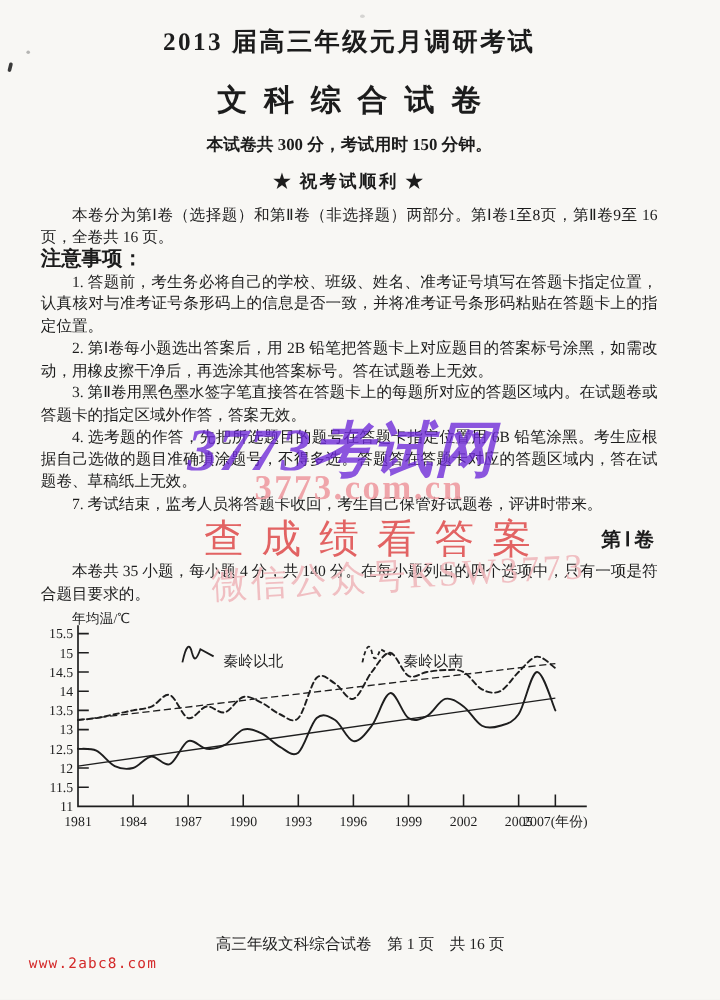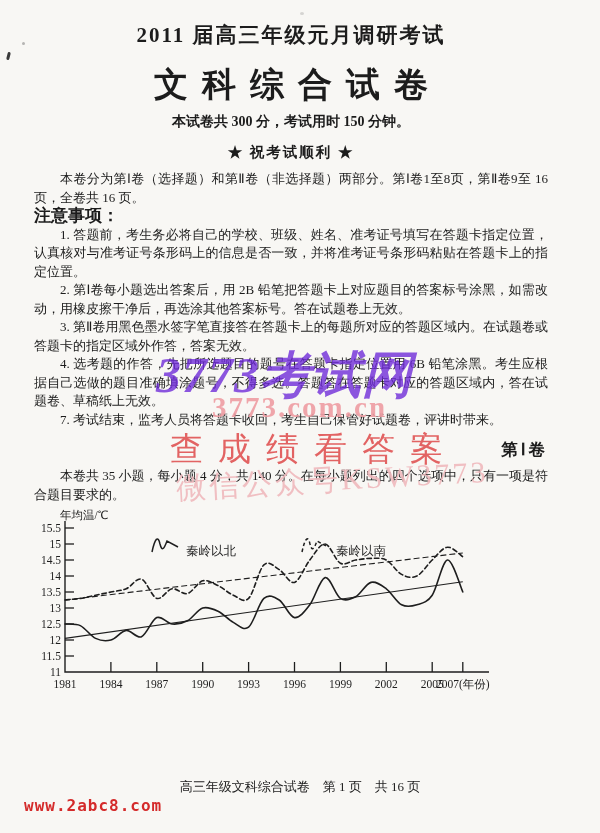--- a/index.html
+++ b/index.html
@@ -7,35 +7,35 @@
     width:600px;height:833px;
     background:#e9e9e7;
     font-family:"Liberation Serif", serif;
   }
   .page{
     position:relative;width:600px;height:833px;overflow:hidden;
     background:#f8f7f4;color:#1c1c1c;
   }
   .content{position:absolute;left:34px;top:0;width:514px;z-index:1;}
   .title{margin:0;padding-top:22px;text-align:center;font-size:21px;line-height:27px;font-weight:bold;letter-spacing:2px;}
-  .subtitle{margin-top:21px;text-align:center;font-size:34px;line-height:30px;font-weight:bold;letter-spacing:14px;text-indent:14px;}
+  .subtitle{margin-top:21px;text-align:center;font-size:25px;line-height:30px;font-weight:bold;letter-spacing:14px;text-indent:14px;}
   .points{margin-top:13px;text-align:center;font-size:14px;line-height:17px;font-weight:bold;}
   .wish{margin-top:13px;text-align:center;font-size:14.5px;line-height:18px;font-weight:bold;letter-spacing:2px;}
   p{margin:0;}
   .body-text{font-size:13px;line-height:18.5px;text-align:justify;}
   .indent{text-indent:2em;}
   .intro{margin-top:9px;}
   .notes-heading{font-weight:bold;font-size:17px;line-height:18.5px;}
   .section-heading{margin-top:10px;text-align:right;font-size:16.5px;line-height:22px;font-weight:bold;letter-spacing:3px;}
   .desc{margin-top:6px;}
   .question-intro{margin-top:6px;line-height:27px;}
   .chart-wrap{position:relative;margin-top:4px;width:540px;height:192px;}
   svg{font-family:"Liberation Serif", serif;}
   .footer{position:absolute;left:0;right:0;top:778px;text-align:center;font-size:13px;color:#222;z-index:1;}
-  .site{position:absolute;left:24px;top:796px;font-family:"DejaVu Sans Mono", monospace;font-weight:bold;font-size:16px;letter-spacing:1px;color:#d42a2a;z-index:1;}
+  .site{position:absolute;left:24px;top:796px;font-family:"DejaVu Sans Mono", monospace;font-weight:normal;font-size:12px;letter-spacing:1px;color:#d42a2a;z-index:1;}
   
   .wm{position:absolute;white-space:nowrap;z-index:3;pointer-events:none;}
   .wm-blue{left:156px;top:342px;font-size:50px;font-weight:bold;font-style:italic;letter-spacing:1px;color:#6d28d9;opacity:.78;}
   .wm-pink-url{left:212px;top:391px;font-size:29px;font-weight:bold;letter-spacing:2px;color:#ef9da3;opacity:.9;}
   .wm-red1{left:170px;top:427px;font-size:33px;letter-spacing:15px;color:#df4a4a;opacity:.85;text-align:center;}
   .wm-red2{left:176px;top:460px;font-size:30px;letter-spacing:3px;color:#f0b9bd;opacity:.9;transform:rotate(-3deg);}
   
   .speck{position:absolute;background:#3a3a3a;z-index:2;}
   .speck.s1{left:7px;top:52px;width:3px;height:8px;border-radius:2px;transform:rotate(14deg);}
   .speck.s2{left:22px;top:42px;width:3px;height:3px;opacity:.35;border-radius:50%;}
@@ -44,21 +44,21 @@
 </head>
 <body>
 
 <div class="page">
 
   <span class="speck s1"></span>
   <span class="speck s2"></span>
   <span class="speck s3"></span>
 
   <div class="content">
-    <h1 class="title">2011 届高三年级元月调研考试</h1>
+    <h1 class="title">2013 届高三年级元月调研考试</h1>
     <div class="subtitle">文科综合试卷</div>
     <div class="points">本试卷共 300 分，考试用时 150 分钟。</div>
     <div class="wish">★ 祝考试顺利 ★</div>
 
     <p class="body-text indent intro">本卷分为第Ⅰ卷（选择题）和第Ⅱ卷（非选择题）两部分。第Ⅰ卷1至8页，第Ⅱ卷9至 16页，全卷共 16 页。</p>
     <p class="notes-heading">注意事项：</p>
     <p class="body-text indent">1. 答题前，考生务必将自己的学校、班级、姓名、准考证号填写在答题卡指定位置，认真核对与准考证号条形码上的信息是否一致，并将准考证号条形码粘贴在答题卡上的指定位置。</p>
     <p class="body-text indent">2. 第Ⅰ卷每小题选出答案后，用 2B 铅笔把答题卡上对应题目的答案标号涂黑，如需改动，用橡皮擦干净后，再选涂其他答案标号。答在试题卷上无效。</p>
     <p class="body-text indent">3. 第Ⅱ卷用黑色墨水签字笔直接答在答题卡上的每题所对应的答题区域内。在试题卷或答题卡的指定区域外作答，答案无效。</p>
     <p class="body-text indent">4. 选考题的作答，先把所选题目的题号在答题卡指定位置用 6B 铅笔涂黑。考生应根据自己选做的题目准确填涂题号，不得多选。答题答在答题卡对应的答题区域内，答在试题卷、草稿纸上无效。</p>

